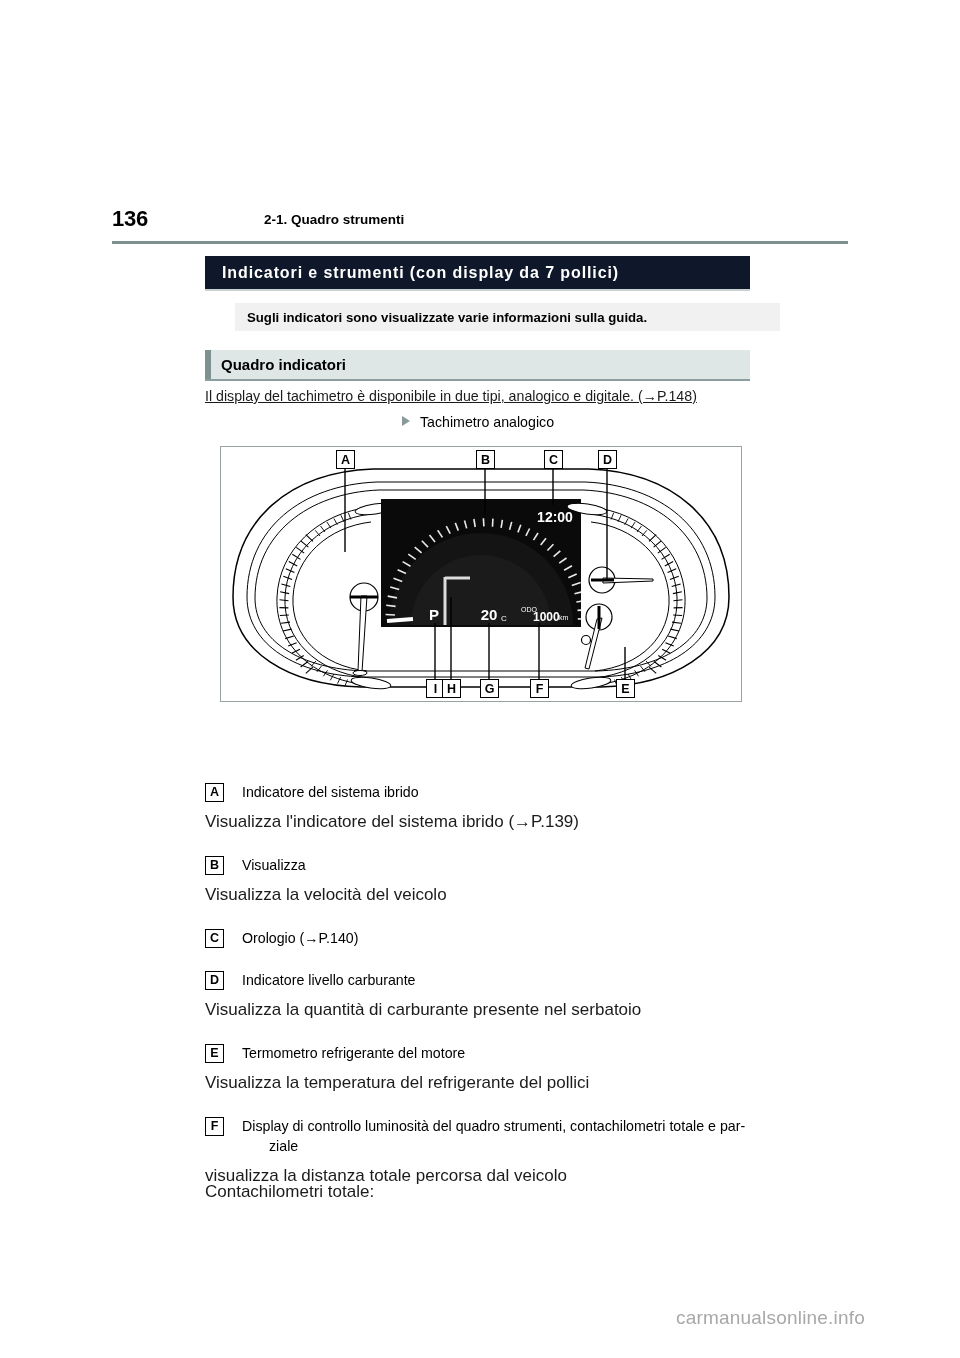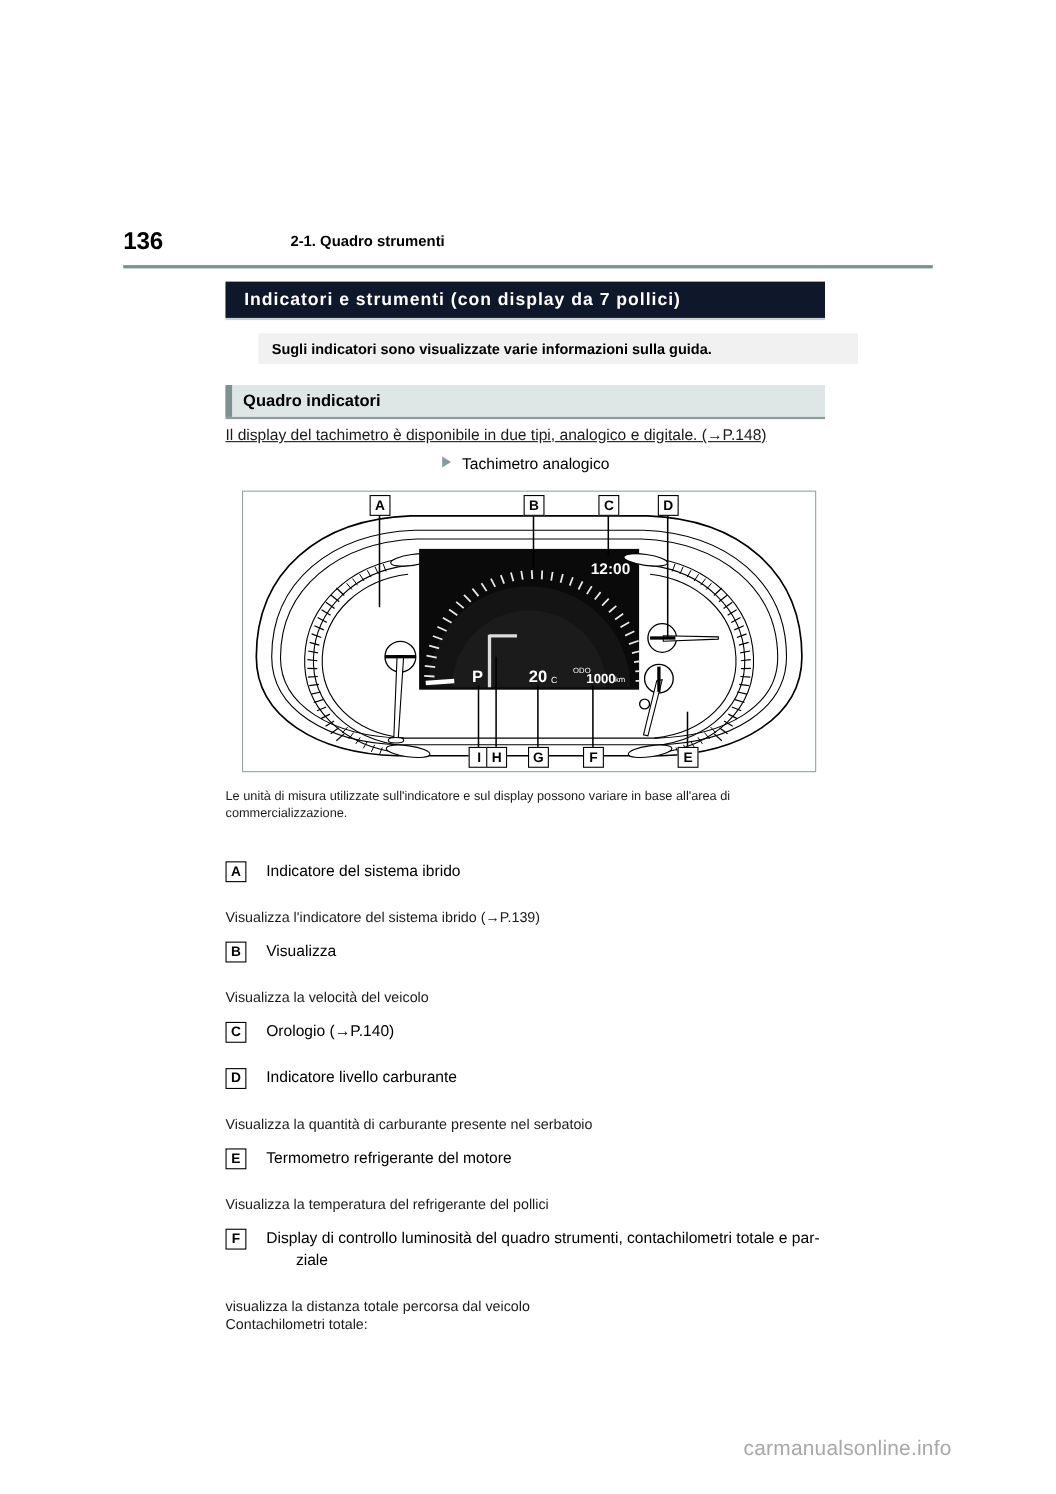--- a/index.html
+++ b/index.html
@@ -176,23 +176,23 @@
     align-items: center;
     justify-content: center;
     margin-right: 8px;
     position: relative;
     top: 1px;
     line-height: 1;
   }
   .item-title { flex: 1 1 auto; margin-left: 10px; }
   .item-title .wrap2 { display: block; padding-left: 27px; }
   .item-desc {
-    font-size: 13px;
+    font-size: 17px;
     line-height: 16px;
-    margin-top: 24px;
+    margin-top: 12px;
     color: #1b1b1b;
   }
 
   
   .watermark {
     position: absolute;
     left: 676px; top: 1307px;
     font-size: 19px;
     color: #a8a8a8;
     letter-spacing: 0.2px;
@@ -471,21 +471,20 @@
       <div style="position:absolute;left:377px;top:3px;width:19px;height:19px;border:1.6px solid #000;background:#fff;font-size:12.5px;font-weight:bold;display:flex;align-items:center;justify-content:center;">D</div>
 
       <div style="position:absolute;left:205px;top:232px;width:19px;height:19px;border:1.6px solid #000;background:#fff;font-size:12.5px;font-weight:bold;display:flex;align-items:center;justify-content:center;">I</div>
       <div style="position:absolute;left:221px;top:232px;width:19px;height:19px;border:1.6px solid #000;background:#fff;font-size:12.5px;font-weight:bold;display:flex;align-items:center;justify-content:center;">H</div>
       <div style="position:absolute;left:259px;top:232px;width:19px;height:19px;border:1.6px solid #000;background:#fff;font-size:12.5px;font-weight:bold;display:flex;align-items:center;justify-content:center;">G</div>
       <div style="position:absolute;left:309px;top:232px;width:19px;height:19px;border:1.6px solid #000;background:#fff;font-size:12.5px;font-weight:bold;display:flex;align-items:center;justify-content:center;">F</div>
       <div style="position:absolute;left:395px;top:232px;width:19px;height:19px;border:1.6px solid #000;background:#fff;font-size:12.5px;font-weight:bold;display:flex;align-items:center;justify-content:center;">E</div>
     </div>
   </div>
 
-  <div class="fig-caption">Le unità di misura utilizzate sull'indicatore e sul display possono variare in base all'area di commercializzazione.</div>
 
   <div class="item" style="top:782px;">
     <div class="item-head">
       <span class="letter-box">A</span>
       <span class="item-title">Indicatore del sistema ibrido</span>
     </div>
     <div class="item-desc">Visualizza l'indicatore del sistema ibrido (→P.139)</div>
   </div>
 
   <div class="item" style="top:855px;">

